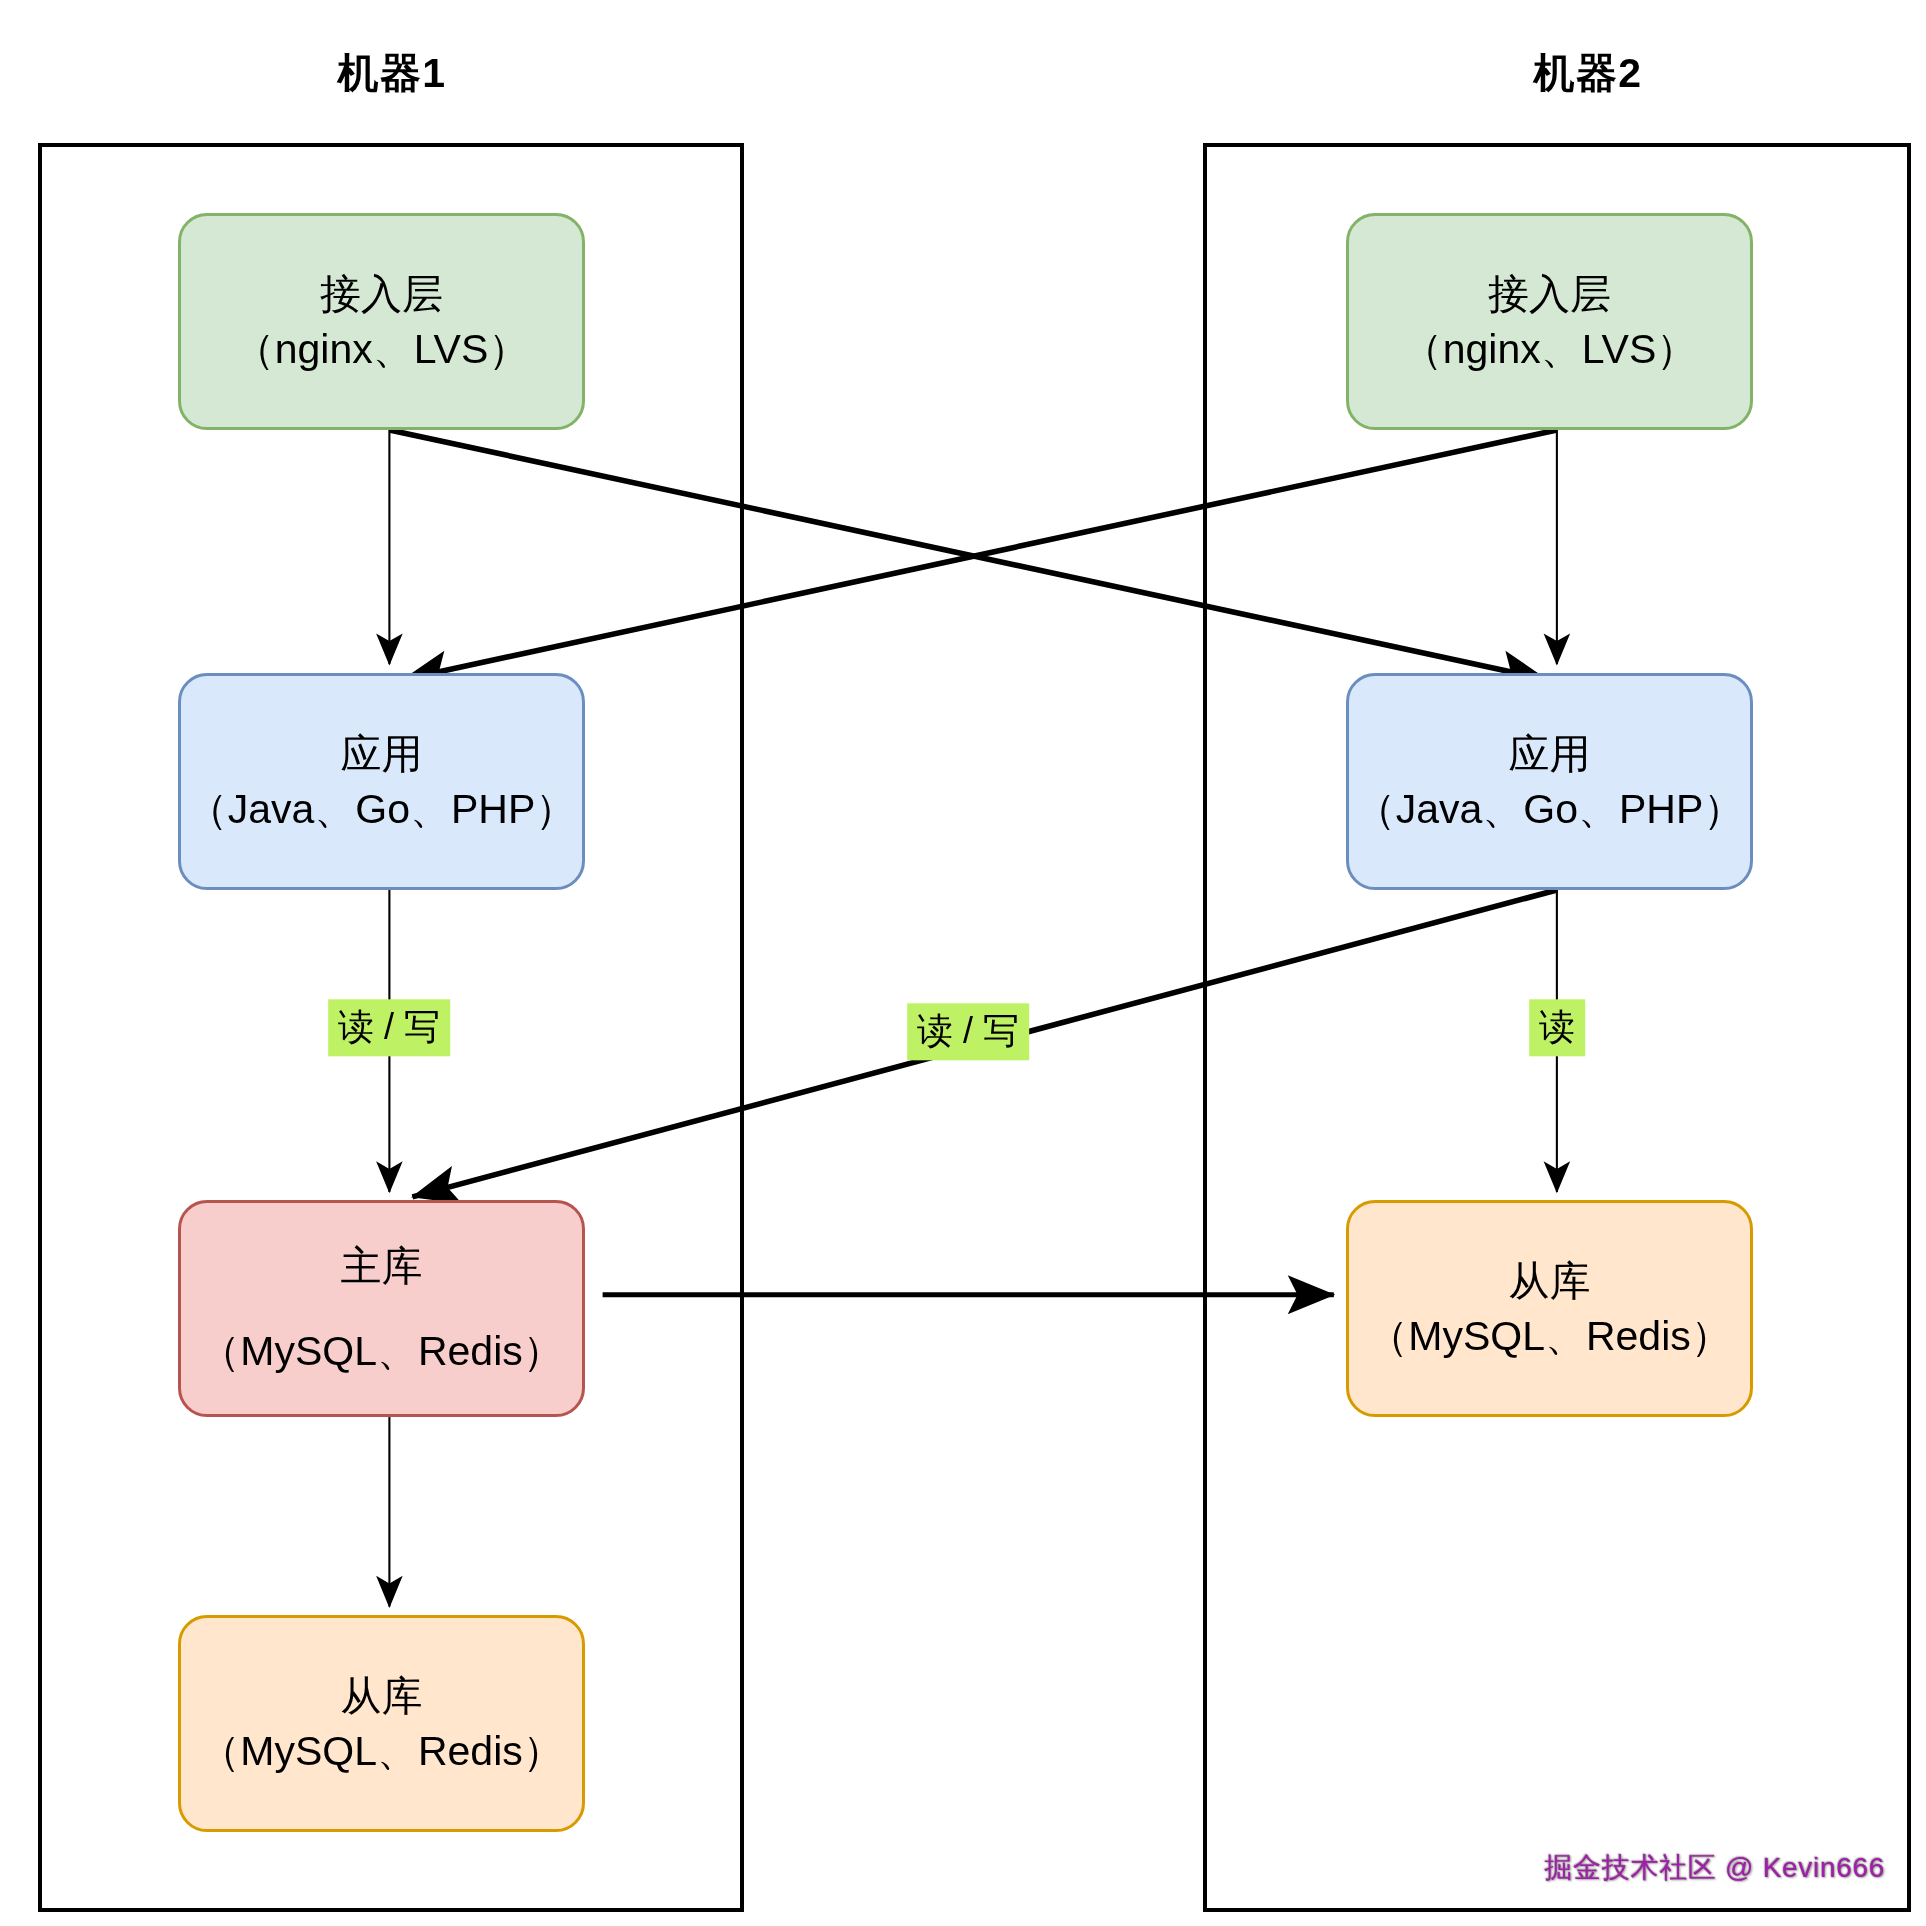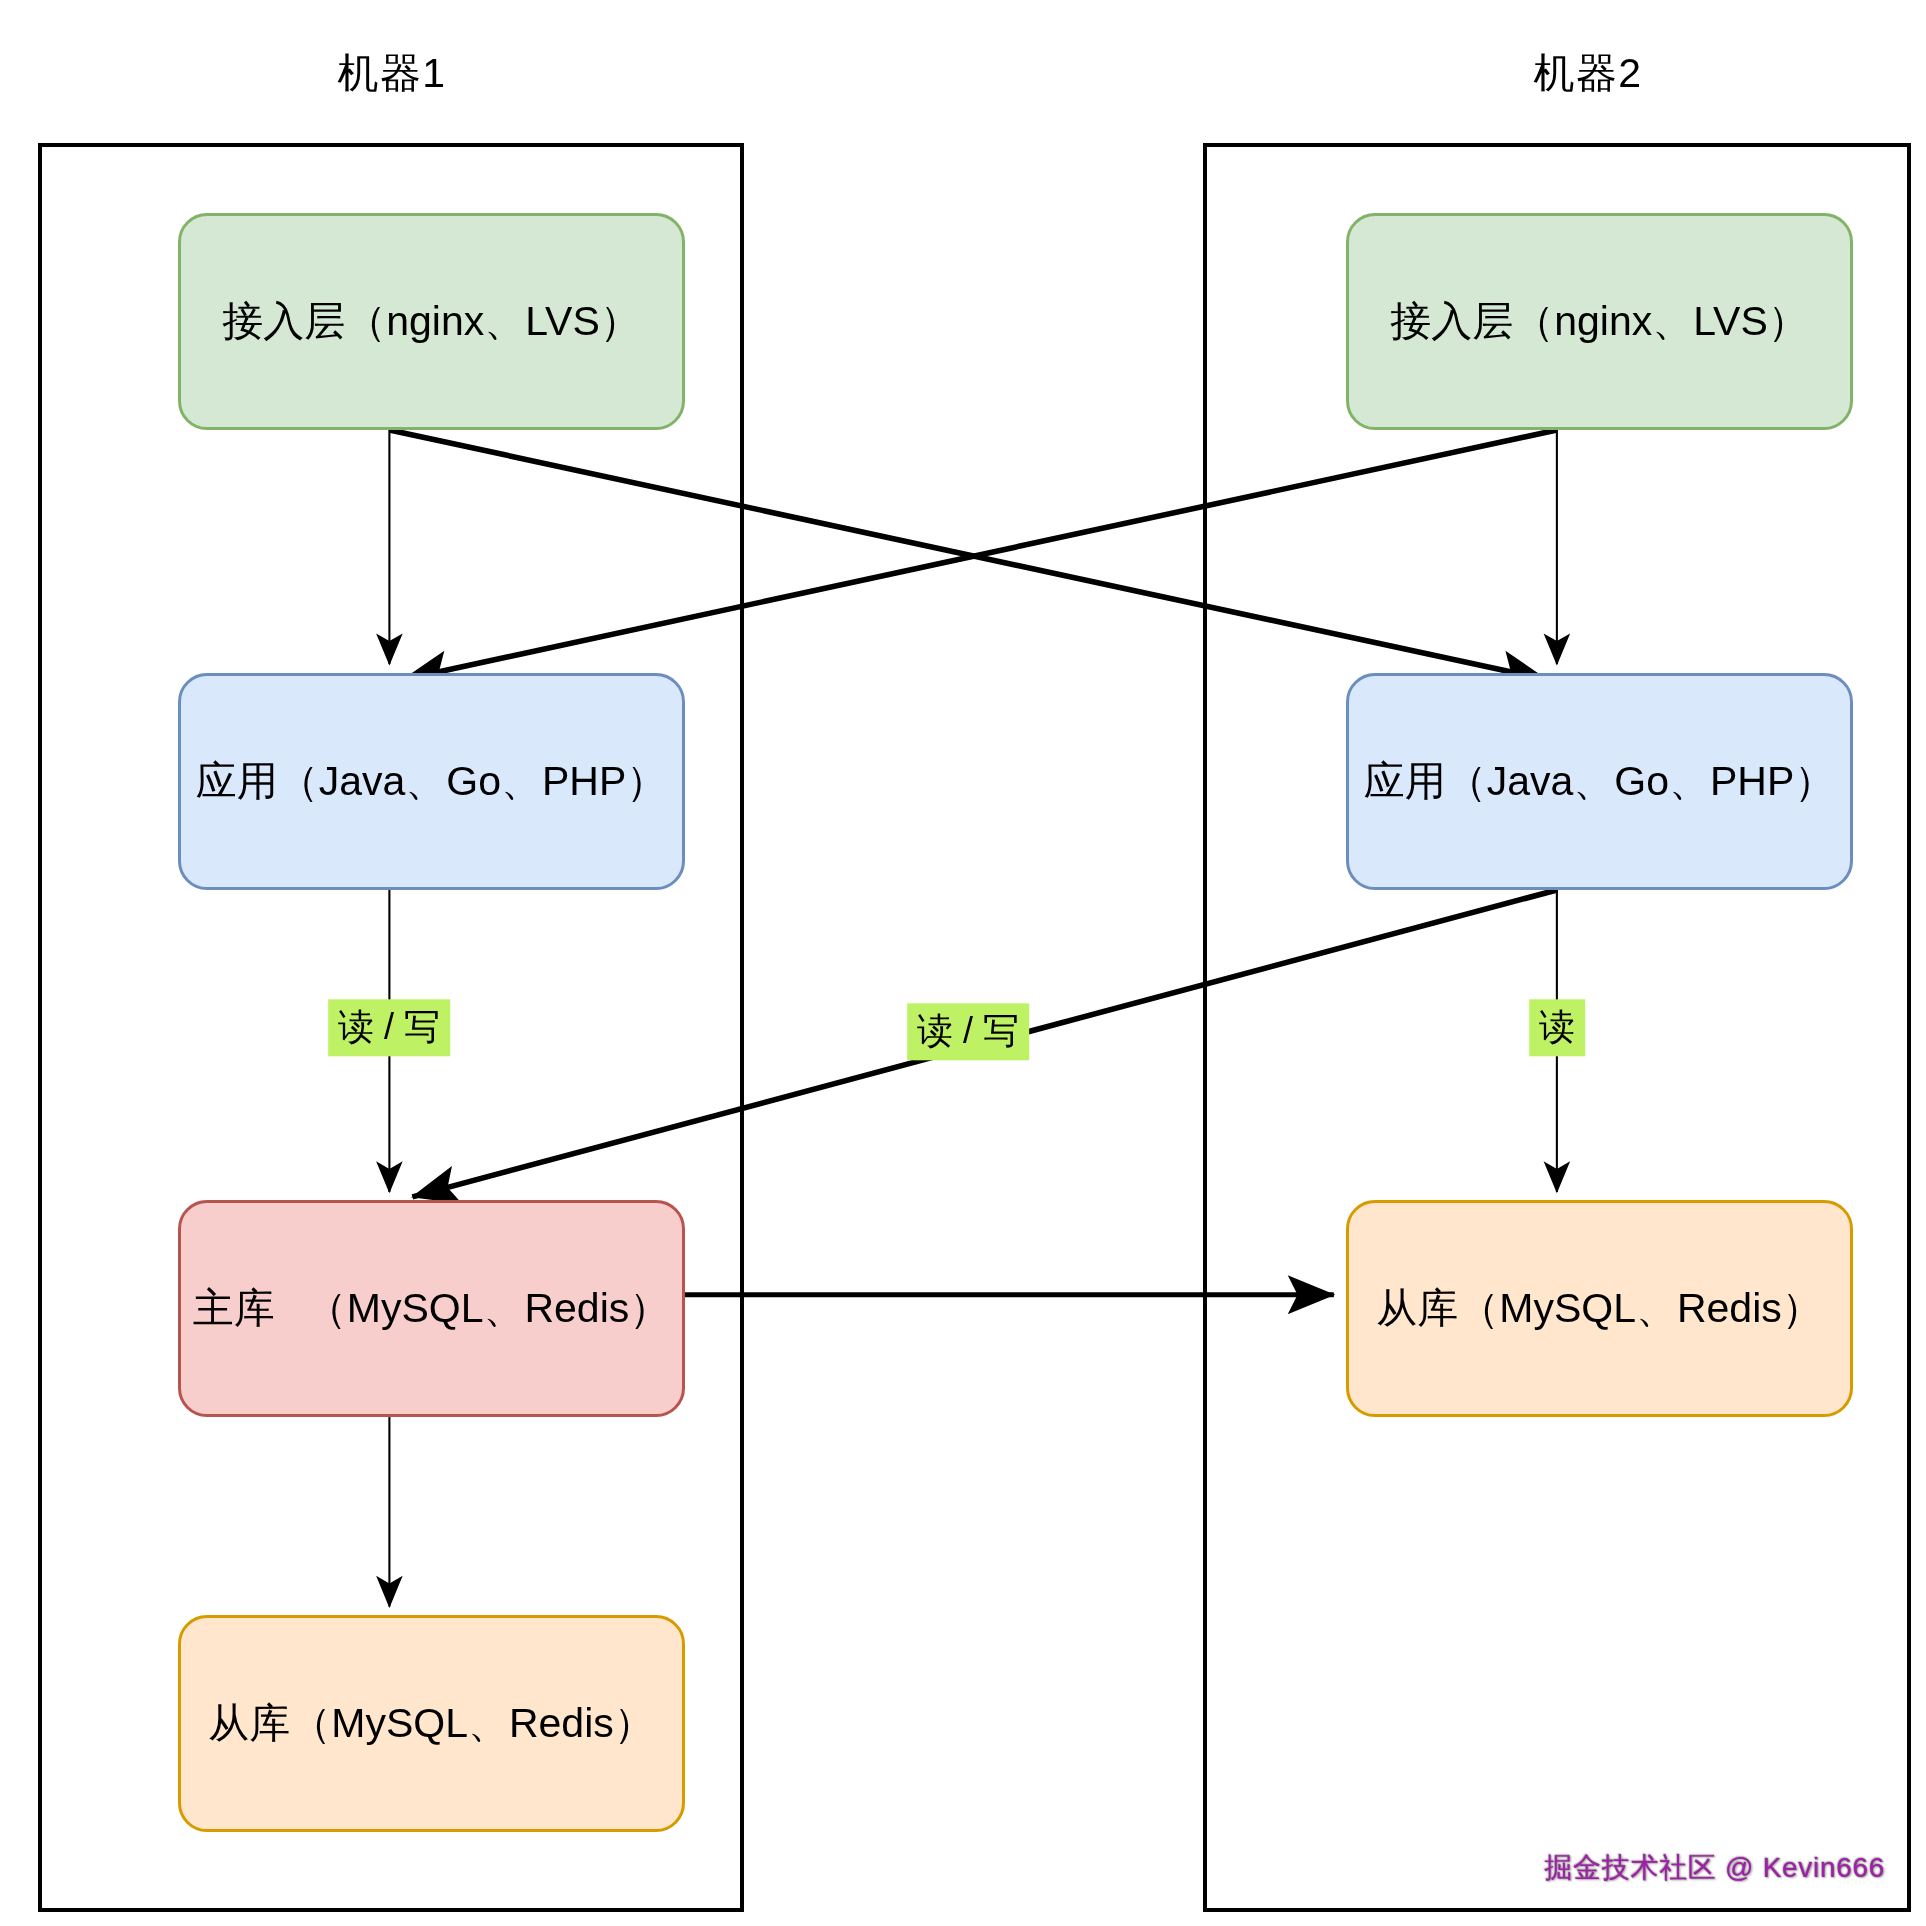--- a/index.html
+++ b/index.html
@@ -16,34 +16,34 @@
     border:4.9px solid #000;
     background:transparent;
     box-sizing:border-box;
   }
   #frame-m1{left:38px;top:143px;width:706px;height:1769px;}
   #frame-m2{left:1203px;top:143px;width:708px;height:1769px;}
   .machine-title{
     position:absolute;
     transform:translate(-50%,-50%);
     font-size:41px;
-    font-weight:400;
+    font-weight:700;
     letter-spacing:1.4px;
     white-space:nowrap;
   }
   #title-m1{left:392px;top:73px;}
   #title-m2{left:1588px;top:73px;}
   .node{
     position:absolute;
-    width:507px;height:217px;
+    width:407px;height:217px;
     border:3.5px solid #000;
     border-radius:29px;
     box-sizing:border-box;
     display:flex;
-    flex-direction:row;
+    flex-direction:column;
     align-items:center;
     justify-content:center;
     text-align:center;
     font-size:41px;
     line-height:1.32;
     z-index:2;
   }
   #node-access-m1{left:178px;top:213px;}
   #node-app-m1{left:178px;top:673px;}
   #node-master-m1{left:178px;top:1200px;}

